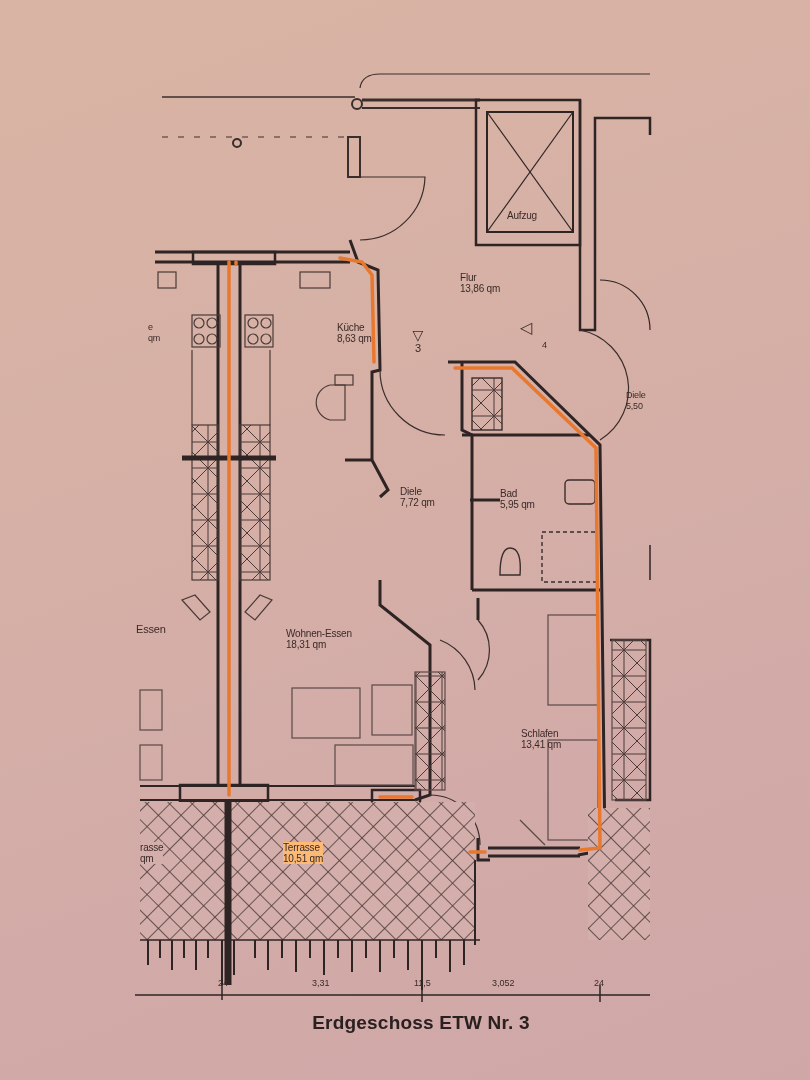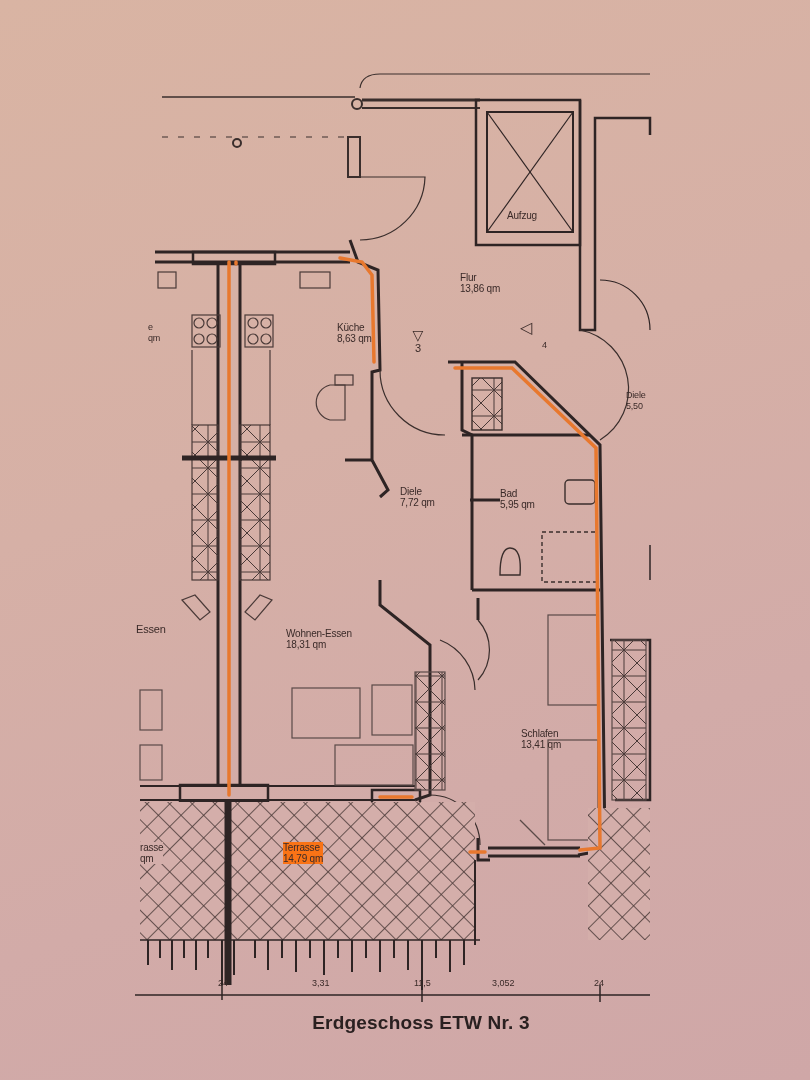--- a/index.html
+++ b/index.html
@@ -225,23 +225,23 @@
   <span class="area">5,95 qm</span>
 </div>
 <div class="room-label" style="left:286px;top:628px;">
   <span>Wohnen-Essen</span>
   <span class="area">18,31 qm</span>
 </div>
 <div class="room-label" style="left:481px;top:728px;margin-left:40px;">
   <span>Schlafen</span>
   <span class="area">13,41 qm</span>
 </div>
-<div class="room-label" style="left:283px;top:842px;background:#f97316;">
+<div class="room-label" style="left:283px;top:842px;background:#fdba74;">
   <span>Terrasse</span>
-  <span class="area">14,79 qm</span>
+  <span class="area">10,51 qm</span>
 </div>
 <div class="room-label" style="left:626px;top:390px;font-size:9px;">
   <span>Diele</span>
   <span class="area">5,50</span>
 </div>
 <div class="room-label" style="left:136px;top:624px;font-size:11px;">
   <span>Essen</span>
 </div>
 <div class="room-label" style="left:148px;top:322px;font-size:9px;">
   <span>e</span>

